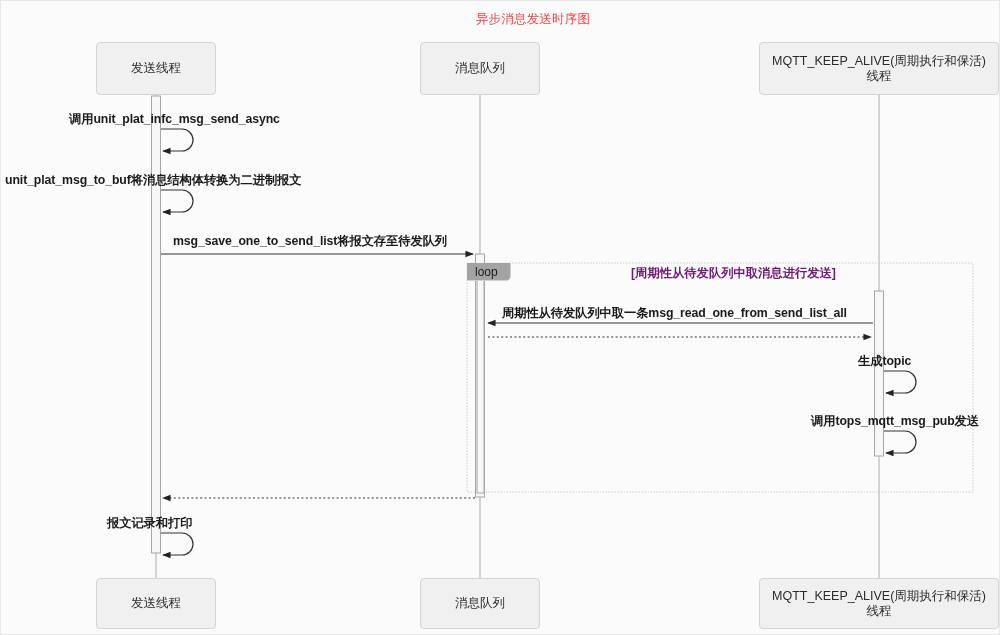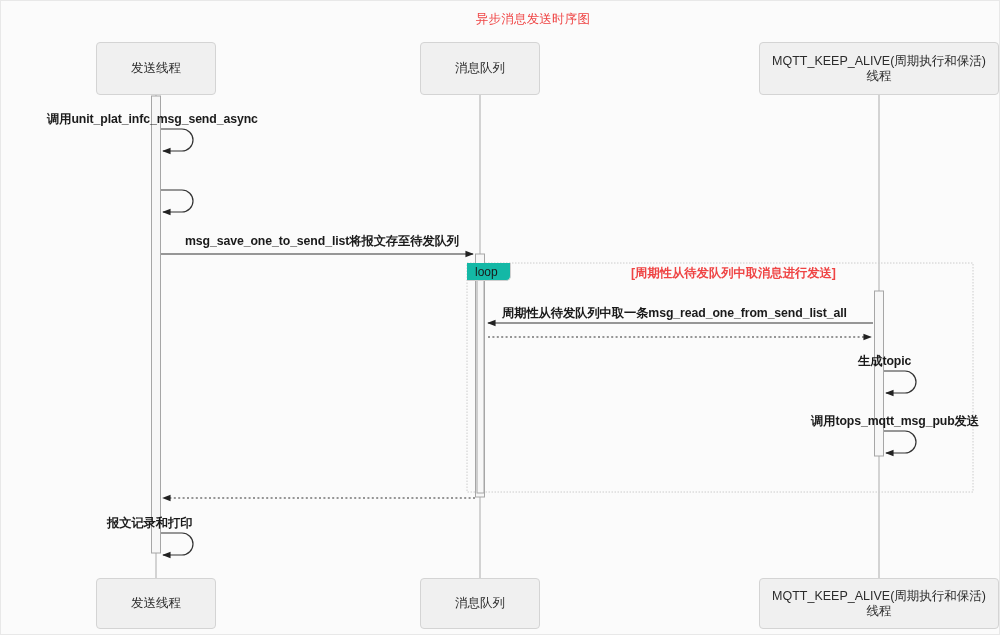--- a/index.html
+++ b/index.html
@@ -56,35 +56,35 @@
     position: absolute;
     font-size: 12.3px;
     color: #1a1a1a;
     white-space: nowrap;
     font-weight: 600;
     letter-spacing: -0.1px;
   }
   .frag-op {
     position: absolute;
     box-sizing: border-box;
-    background: #14b8a6;
+    background: #a3a3a3;
     border: 1px solid #cfcfcf;
     border-top: none;
     border-left: none;
     border-bottom-right-radius: 5px;
     font-size: 12px;
     color: #1a1a1a;
     display: flex;
     align-items: center;
     padding-left: 8px;
   }
   .frag-cond {
     position: absolute;
     font-size: 12.3px;
-    color: #ef4444;
+    color: #701a75;
     white-space: nowrap;
     font-weight: 600;
   }
 </style>
 </head>
 <body>
 
 <div id="canvas">
 
   <div class="diagram-title">异步消息发送时序图</div>
@@ -183,24 +183,27 @@
     <span>MQTT_KEEP_ALIVE(周期执行和保活)线程</span>
   </div>
 
   <div class="frag-op" style="left:466px; top:262px; width:44px; height:18px;">
     <span>loop</span>
   </div>
   <div class="frag-cond" style="left:630px; top:264px;">
     <span>[周期性从待发队列中取消息进行发送]</span>
   </div>
 
-  <div class="msg-label" style="left:46px; top:110px;">
+  <div class="msg-label" style="left:68px; top:110px;">
     <span>调用unit_plat_infc_msg_send_async</span>
   </div>
-  <div class="msg-label" style="left:184px; top:232px;">
+  <div class="msg-label" style="left:4px; top:171px;">
+    <span>unit_plat_msg_to_buf将消息结构体转换为二进制报文</span>
+  </div>
+  <div class="msg-label" style="left:172px; top:232px;">
     <span>msg_save_one_to_send_list将报文存至待发队列</span>
   </div>
   <div class="msg-label" style="left:501px; top:304px;text-align:center;">
     <span>周期性从待发队列中取一条msg_read_one_from_send_list_all</span>
   </div>
   <div class="msg-label" style="left:857px; top:352px;">
     <span>生成topic</span>
   </div>
   <div class="msg-label" style="left:790px; top:412px;margin-left:20px;">
     <span>调用tops_mqtt_msg_pub发送</span>

